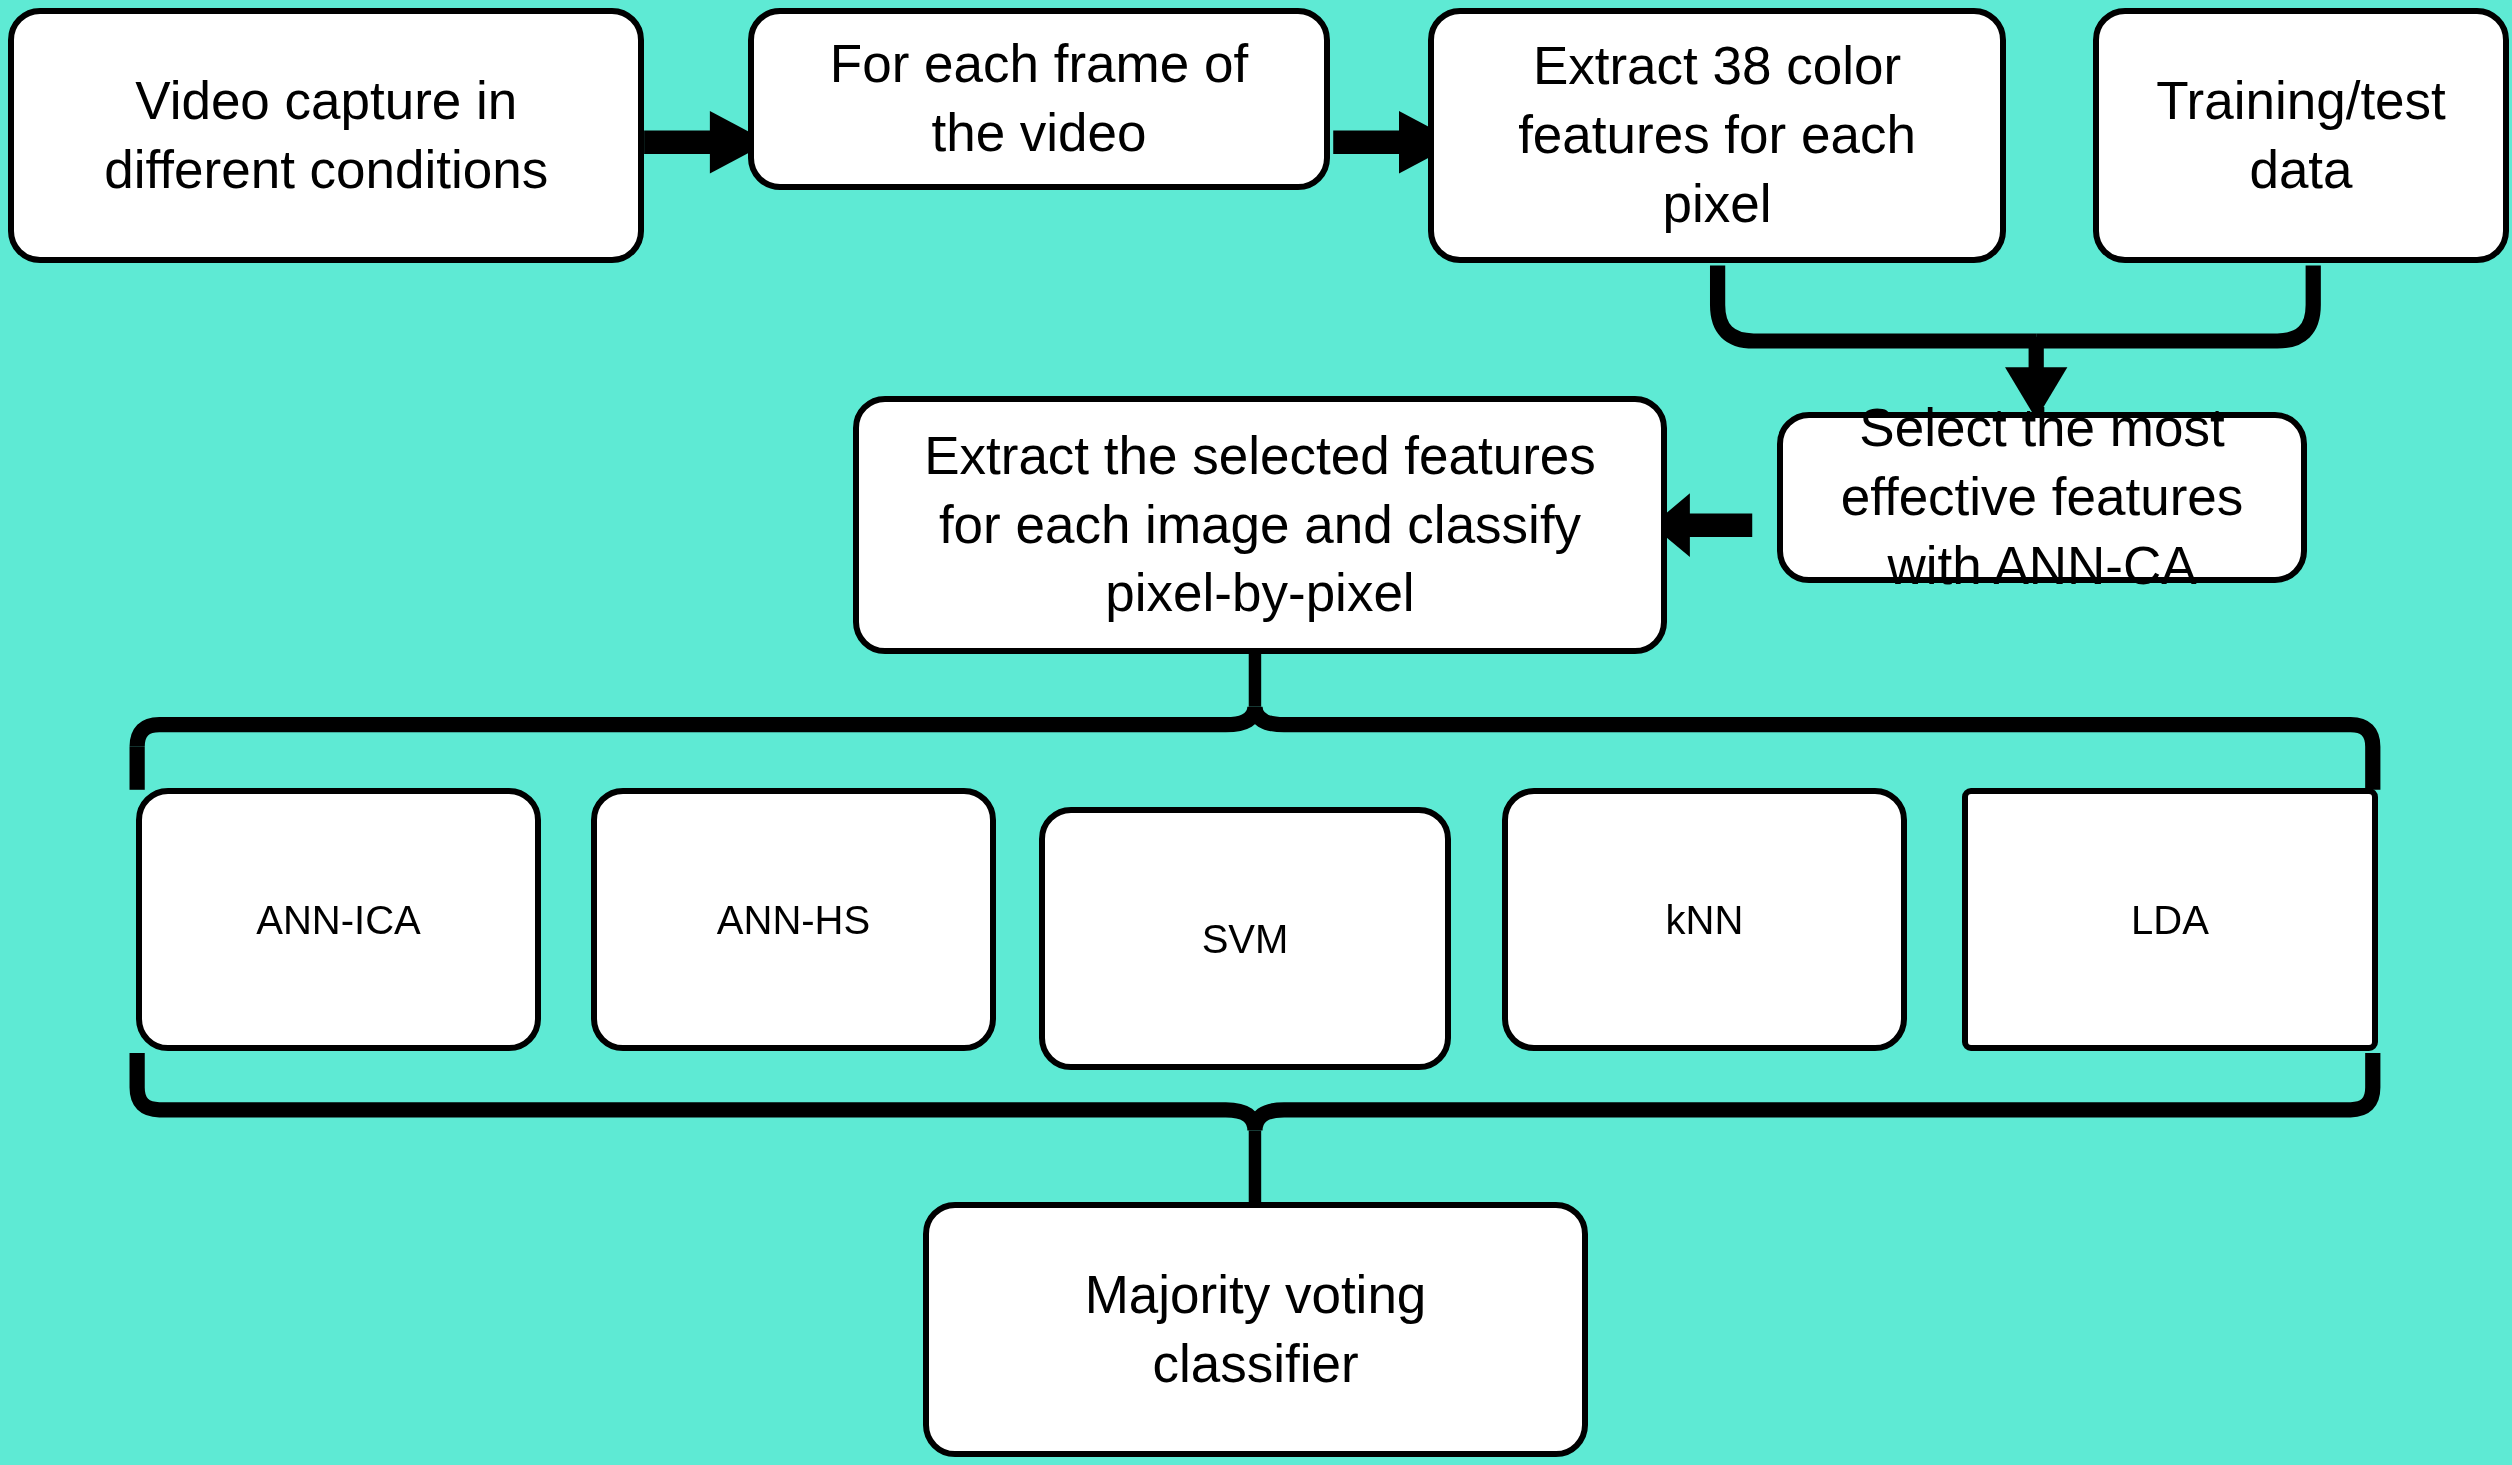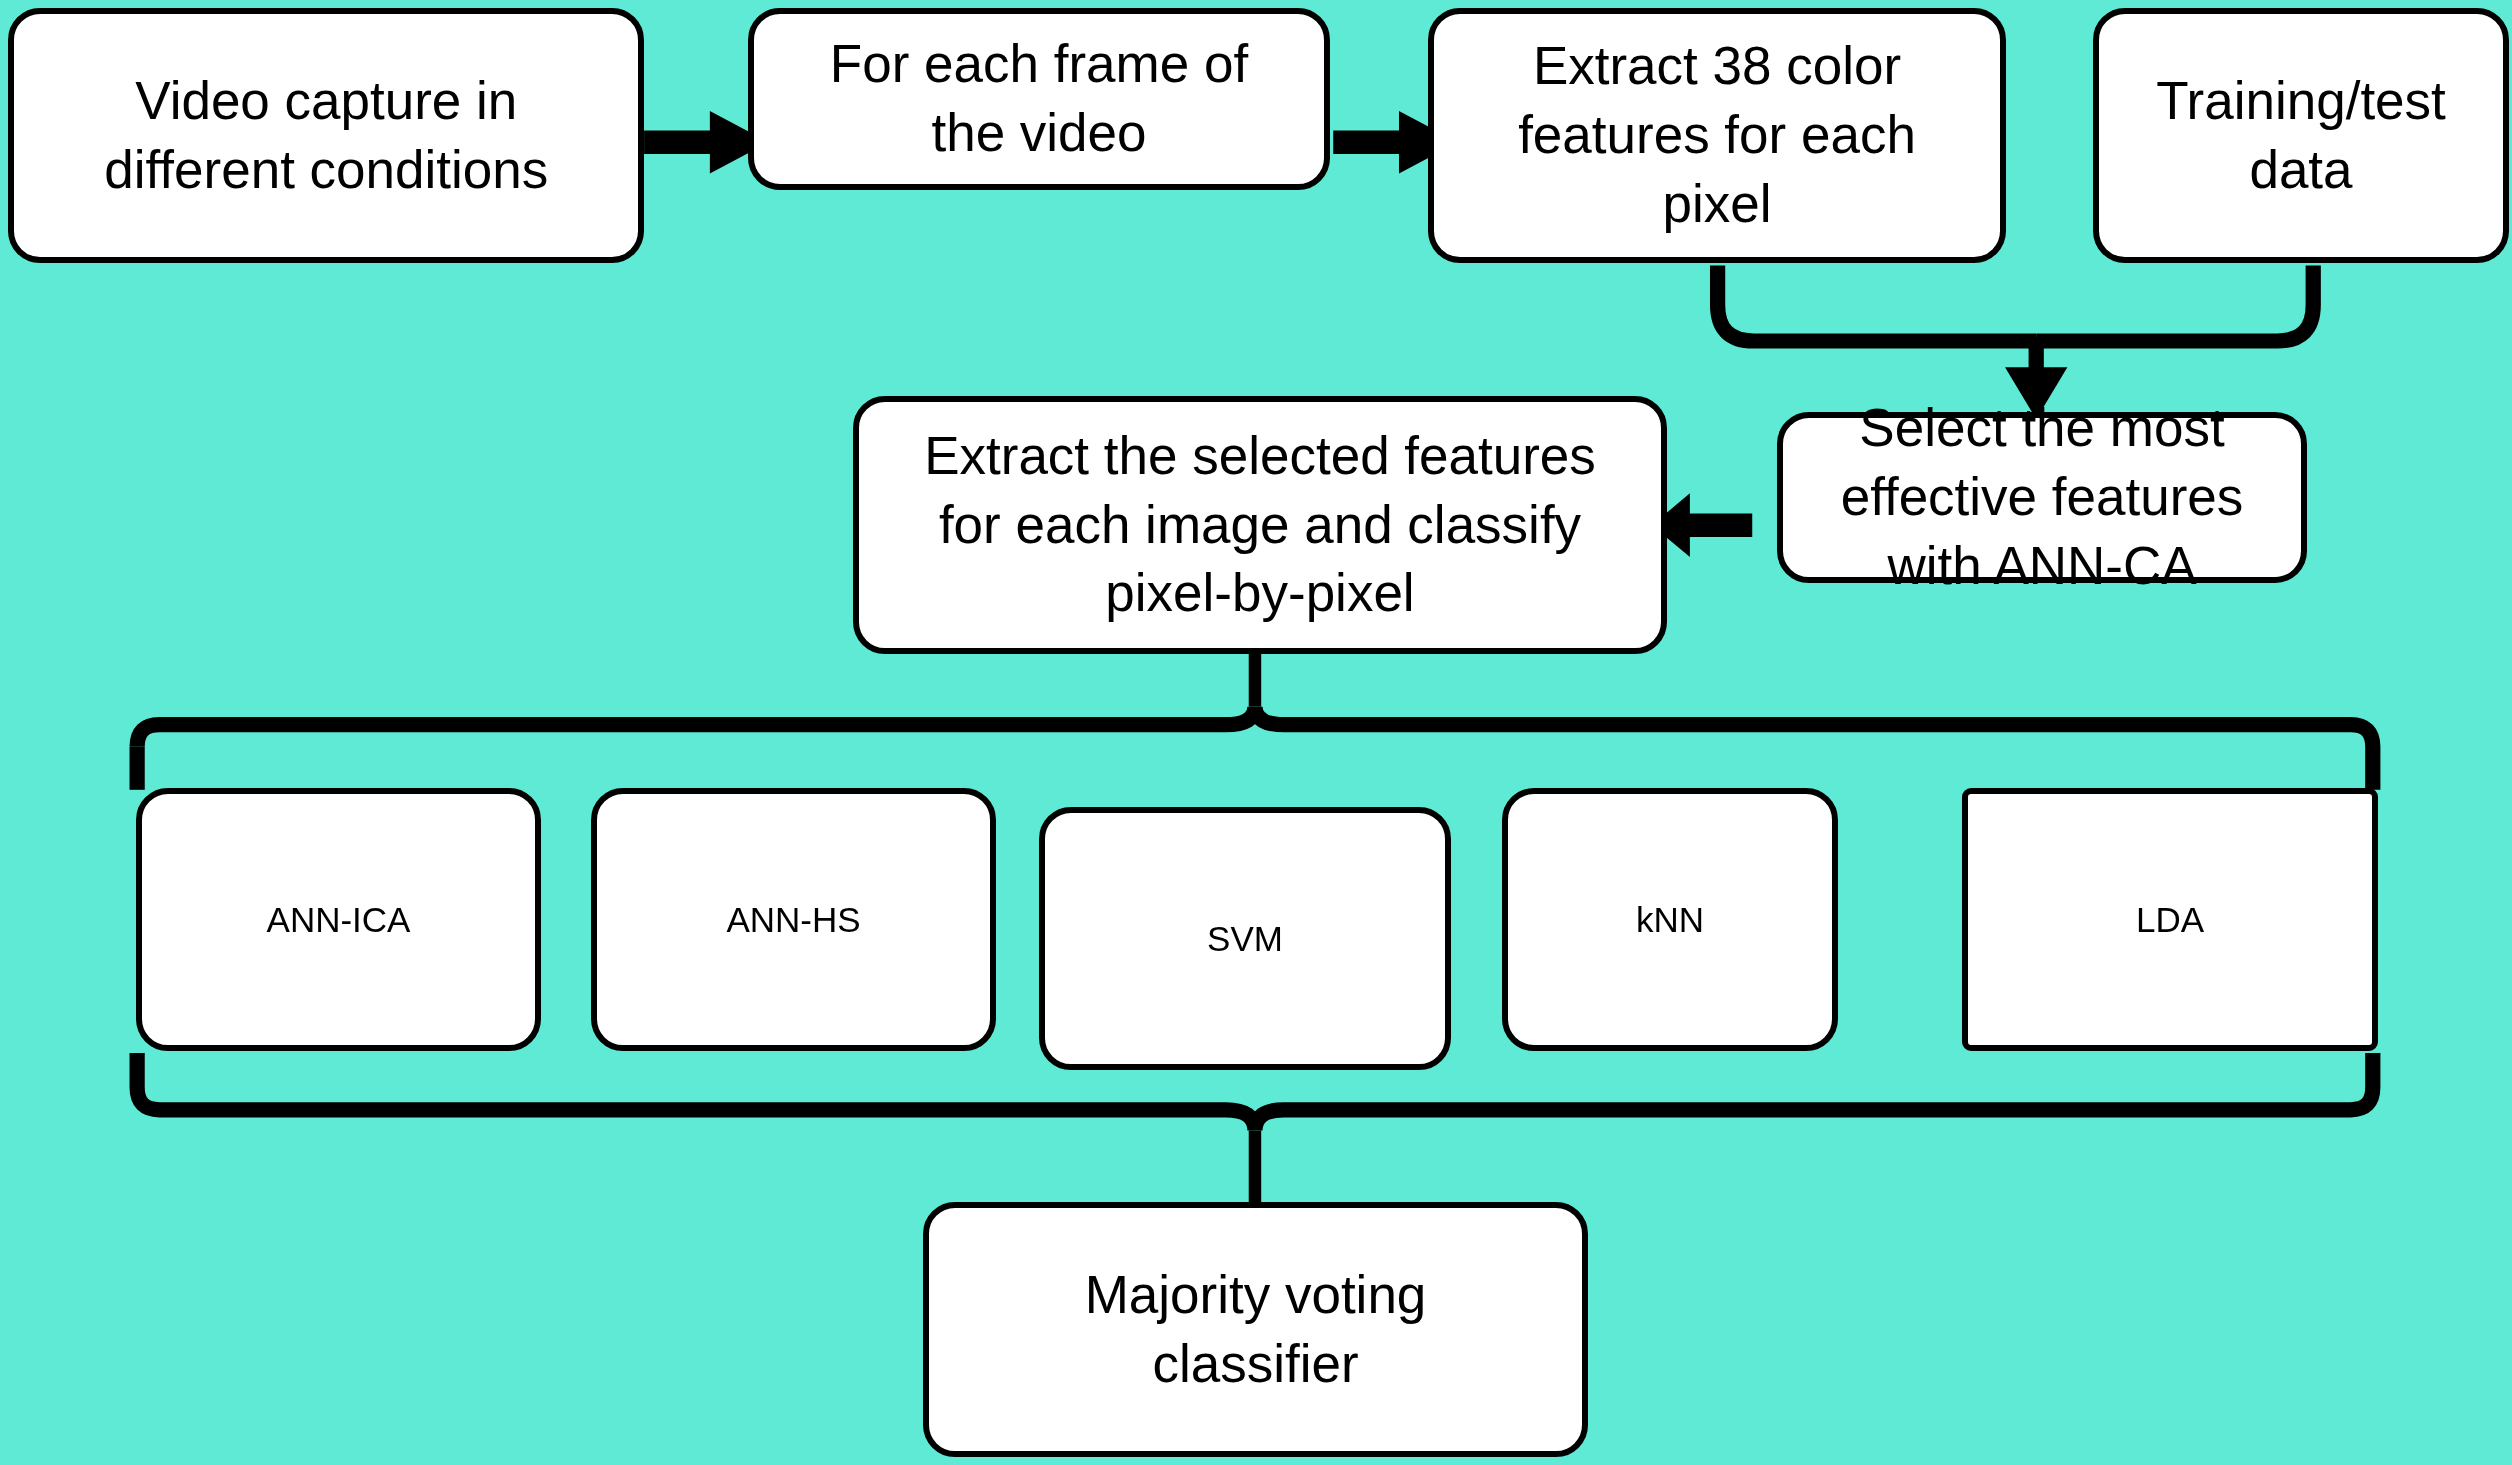--- a/index.html
+++ b/index.html
@@ -34,21 +34,21 @@
     align-items: center;
     justify-content: center;
     text-align: center;
     color: #000000;
     line-height: 1.30;
     font-size: 53px;
     padding: 0 16.6px;
     white-space: pre-line;
   }
   .node-box.small-label {
-    font-size: 35px;
+    font-size: 40px;
   }
 </style>
 </head>
 <body>
 
 <div id="canvas">
 
   <svg id="flow-svg" viewBox="0 0 3627 2116">
 
     <g>
@@ -128,21 +128,21 @@
   <div class="node-box" style="left:1777px; top:412px; width:530px; height:171px;">Select the most
 effective features
 with ANN-CA</div>
 
   <div class="node-box small-label" style="left:136px; top:788px; width:405px; height:263px;">ANN-ICA</div>
 
   <div class="node-box small-label" style="left:591px; top:788px; width:405px; height:263px;">ANN-HS</div>
 
   <div class="node-box small-label" style="left:1039px; top:788px; width:412px; height:263px;margin-top:19px;">SVM</div>
 
-  <div class="node-box small-label" style="left:1502px; top:788px; width:336px; height:263px;">kNN</div>
+  <div class="node-box small-label" style="left:1502px; top:788px; width:405px; height:263px;">kNN</div>
 
   <div class="node-box small-label" style="left:1962px; top:788px; width:416px; height:263px;border-radius:9px;">LDA</div>
 
   <div class="node-box" style="left:923px; top:1202px; width:665px; height:255px;">Majority voting
 classifier</div>
 
 </div>
 
 
 </body></html>

